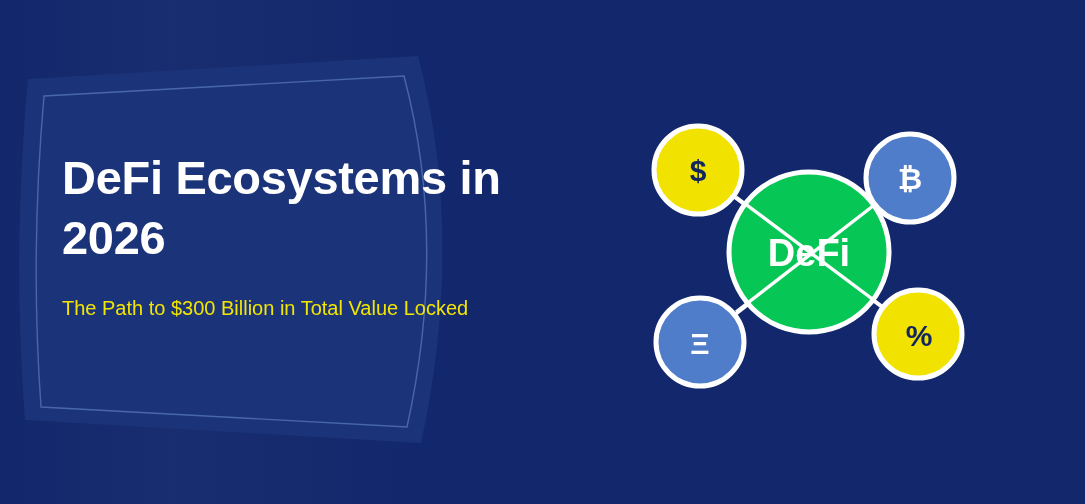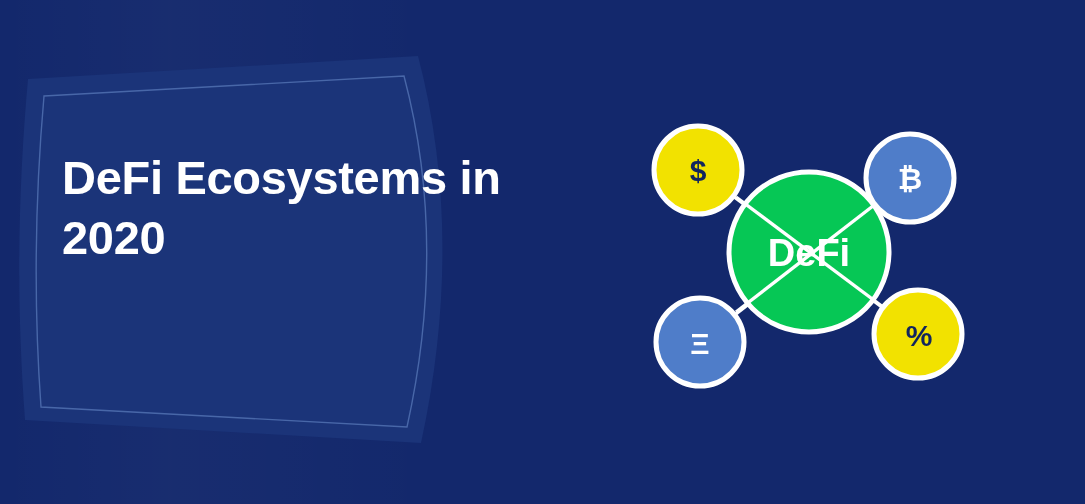--- a/index.html
+++ b/index.html
@@ -106,21 +106,22 @@
   <div class="deco-wrap">
     <svg width="520" height="504" viewBox="0 0 520 504">
 
       <path d="M 28,79 L 418,56 C 448,170 452,300 421,443 L 25,420 C 16,300 18,190 28,79 Z" fill="#1b3479"></path>
 
       <path d="M 44,96 L 404,76 C 432,182 436,296 407,427 L 41,407 C 33,296 35,198 44,96 Z" fill="none" stroke="#5878b8" stroke-width="1.4" opacity="0.75"></path>
     </svg>
   </div>
 
   <div class="text-col">
-    <h1 class="slide-title">DeFi Ecosystems in 2020</h1>
+    <h1 class="slide-title">DeFi Ecosystems in 2026</h1>
+    <p class="slide-subtitle">The Path to $300 Billion in Total Value Locked</p>
   </div>
 
   <div class="diagram">
     <svg width="372" height="292" viewBox="0 0 372 292">
 
       <g>
         <line x1="70" y1="64" x2="290" y2="228" stroke="#ffffff" stroke-width="3.4"></line>
         <line x1="282" y1="72" x2="72" y2="236" stroke="#ffffff" stroke-width="3.4"></line>
       </g>
 

